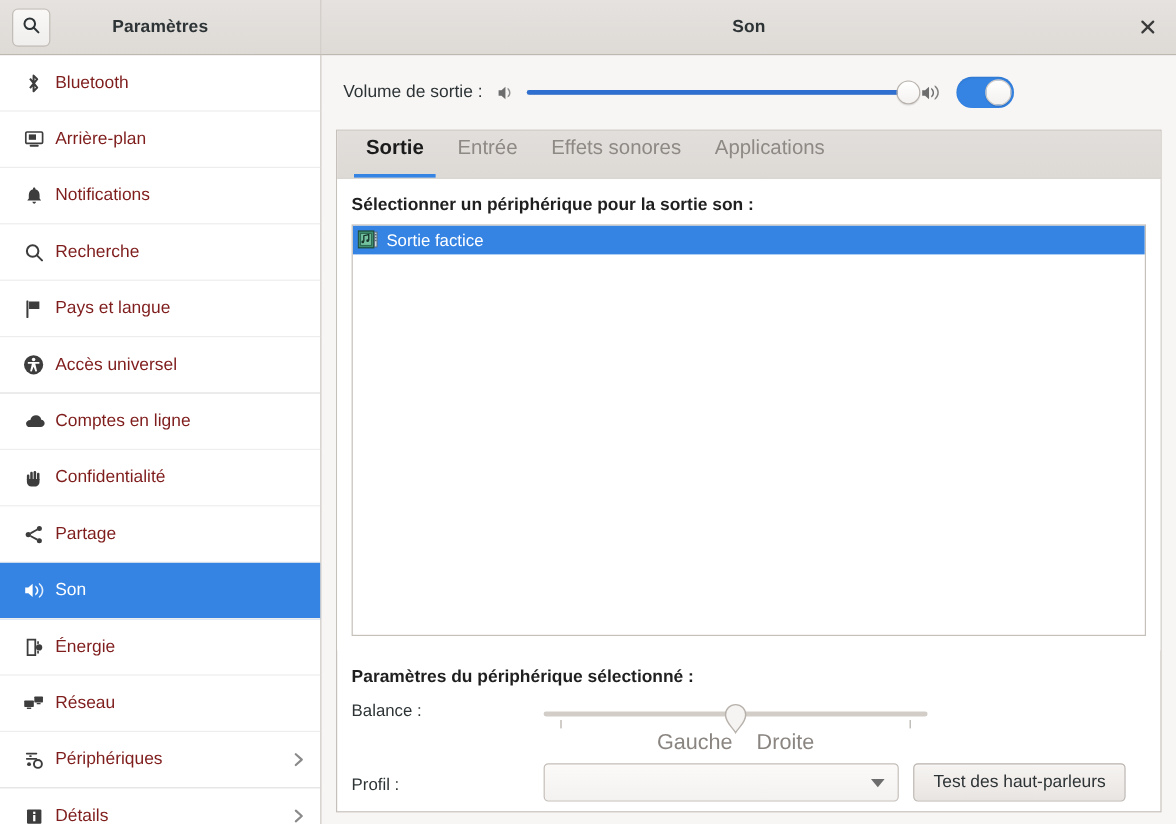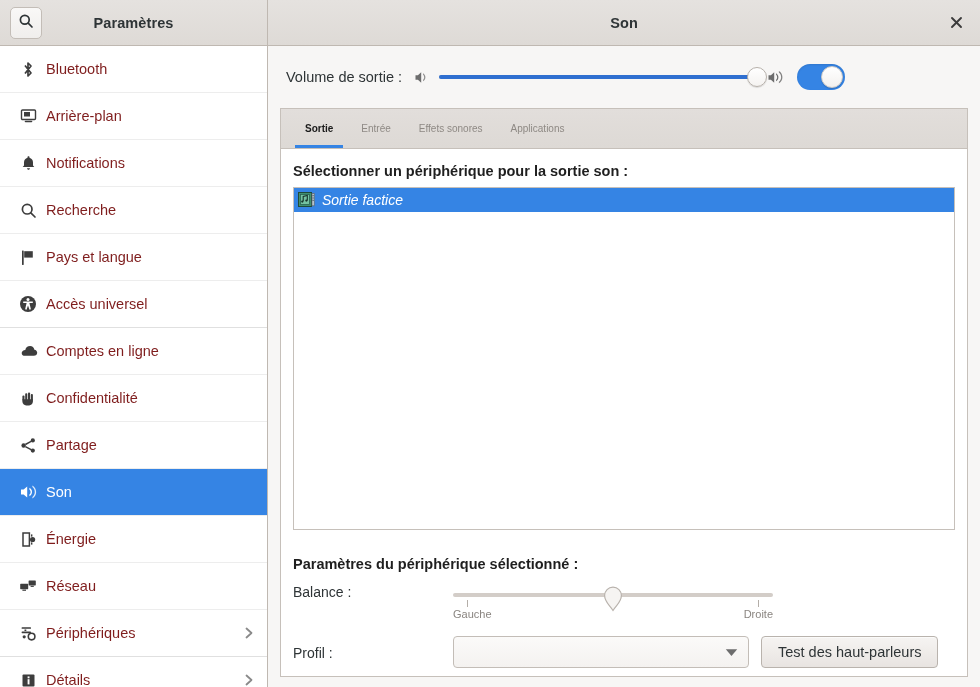--- a/index.html
+++ b/index.html
@@ -113,35 +113,34 @@
     margin:0 12px 10px 12px; flex:1; min-height:0;
     display:flex; flex-direction:column;
     border:1px solid #c6c0ba; background:#ffffff;
   }
   .tabbar {
     display:flex; align-items:flex-end; height:40px; flex:0 0 40px;
     background:linear-gradient(#e2dedb,#ddd9d5);
     border-bottom:1px solid #c6c0ba; padding-left:10px;
   }
   .tab {
-    height:39px; display:flex; align-items:center; padding:4px 14px;
-    font-size:10px; color:#8e8984; cursor:pointer; position:relative;
+    height:39px; display:flex; align-items:flex-start; padding:4px 14px;
+    font-size:17px; color:#8e8984; cursor:pointer; position:relative;
   }
   .tab.active { color:#1b1b1b; font-weight:bold; }
   .tab.active::after {
     content:""; position:absolute; left:4px; right:4px; bottom:0;
     height:3px; background:#3584e4;
   }
   .tabpage { flex:1; min-height:0; padding:14px 12px 12px 12px; display:flex; flex-direction:column; background:#fff; }
   .section-label { font-size:14.5px; font-weight:bold; color:#1f1f1f; margin-bottom:8px; }
 
   .devlist {
     flex:1; min-height:0; border:1px solid #c6c0ba; background:#ffffff;
     overflow:hidden;
-    font-style:italic;
   }
   .dev-row {
     height:24px; display:flex; align-items:center; gap:6px;
     padding:0 4px; background:#3584e4; color:#ffffff; cursor:pointer;
     font-size:14px;
   }
   .dev-icon { width:18px; height:18px; flex:0 0 18px; display:block; }
 
   
   .devset { padding:14px 12px 8px 12px; }
@@ -156,22 +155,22 @@
   }
   .bal-mark {
     position:absolute; top:18px; width:1px; height:7px; background:#b4aea8;
   }
   .bal-knob {
     position:absolute; left:50%; top:2px; transform:translateX(-50%);
     width:22px; height:28px; cursor:pointer;
   }
   .bal-ends {
     position:absolute; top:26px; left:0; right:0;
-    display:flex; justify-content:space-between;
-    font-size:11px; color:#8a8580;gap:20px;
+    display:flex; justify-content:center;
+    font-size:18px; color:#8a8580;gap:20px;
   }
 
   .profile-row { display:flex; align-items:center; margin-top:14px; }
   .combo {
     width:296px; height:32px; border:1px solid #c3bdb7; border-radius:4px;
     background:linear-gradient(#fbfaf9,#f4f2f0);
     display:flex; align-items:center; justify-content:flex-end;
     padding-right:10px; cursor:pointer;
   }
   .combo .arrow { color:#6d6d6d; }

